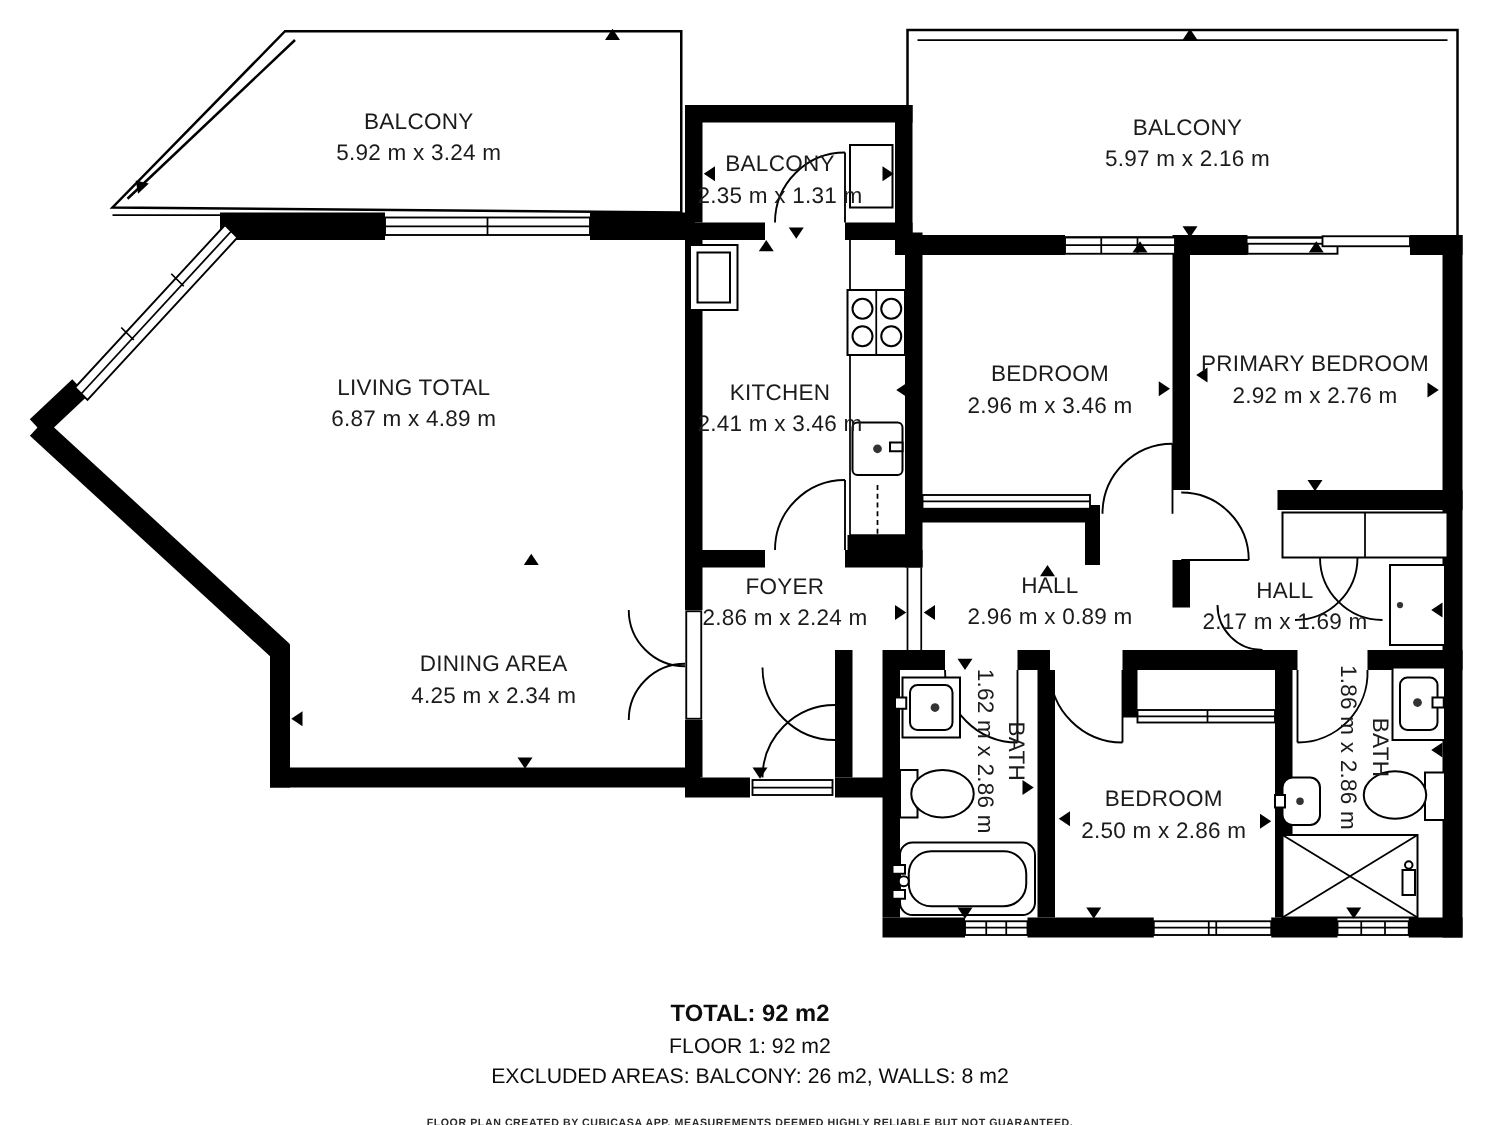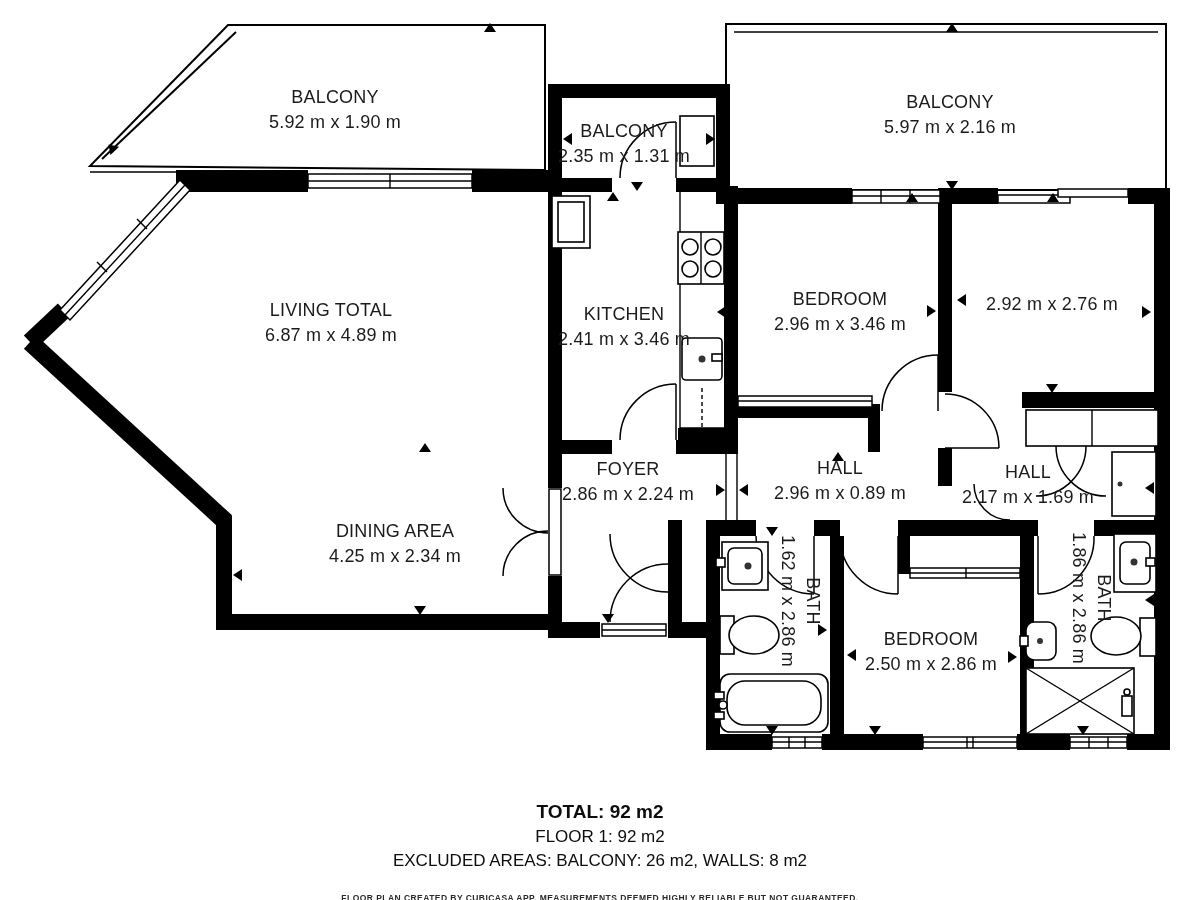--- a/index.html
+++ b/index.html
@@ -253,21 +253,21 @@
     <path d="M -4,-6 L -4,6 L 5,0 Z" transform="translate(931,311)"></path>
     <path d="M -4,-6 L -4,6 L 5,0 Z" transform="translate(1146,312)"></path>
     <path d="M -4,-6 L -4,6 L 5,0 Z" transform="translate(822,630)"></path>
     <path d="M -4,-6 L -4,6 L 5,0 Z" transform="translate(1012,657)"></path>
     <path d="M -4,-6 L -4,6 L 5,0 Z" transform="translate(1028,601)"></path>
   </g>
 </svg>
 
 <div class="room-label" style="left:335px;top:110px">
   <div>BALCONY</div>
-  <div>5.92 m x 1.90 m</div>
+  <div>5.92 m x 3.24 m</div>
 </div>
 <div class="room-label" style="left:624px;top:144px">
   <div>BALCONY</div>
   <div>2.35 m x 1.31 m</div>
 </div>
 <div class="room-label" style="left:950px;top:115px">
   <div>BALCONY</div>
   <div>5.97 m x 2.16 m</div>
 </div>
 <div class="room-label" style="left:331px;top:323px">
@@ -276,20 +276,21 @@
 </div>
 <div class="room-label" style="left:624px;top:327px">
   <div>KITCHEN</div>
   <div>2.41 m x 3.46 m</div>
 </div>
 <div class="room-label" style="left:840px;top:312px">
   <div>BEDROOM</div>
   <div>2.96 m x 3.46 m</div>
 </div>
 <div class="room-label" style="left:1052px;top:304px">
+  <div>PRIMARY BEDROOM</div>
   <div>2.92 m x 2.76 m</div>
 </div>
 <div class="room-label" style="left:628px;top:482px">
   <div>FOYER</div>
   <div>2.86 m x 2.24 m</div>
 </div>
 <div class="room-label" style="left:840px;top:481px">
   <div>HALL</div>
   <div>2.96 m x 0.89 m</div>
 </div>

